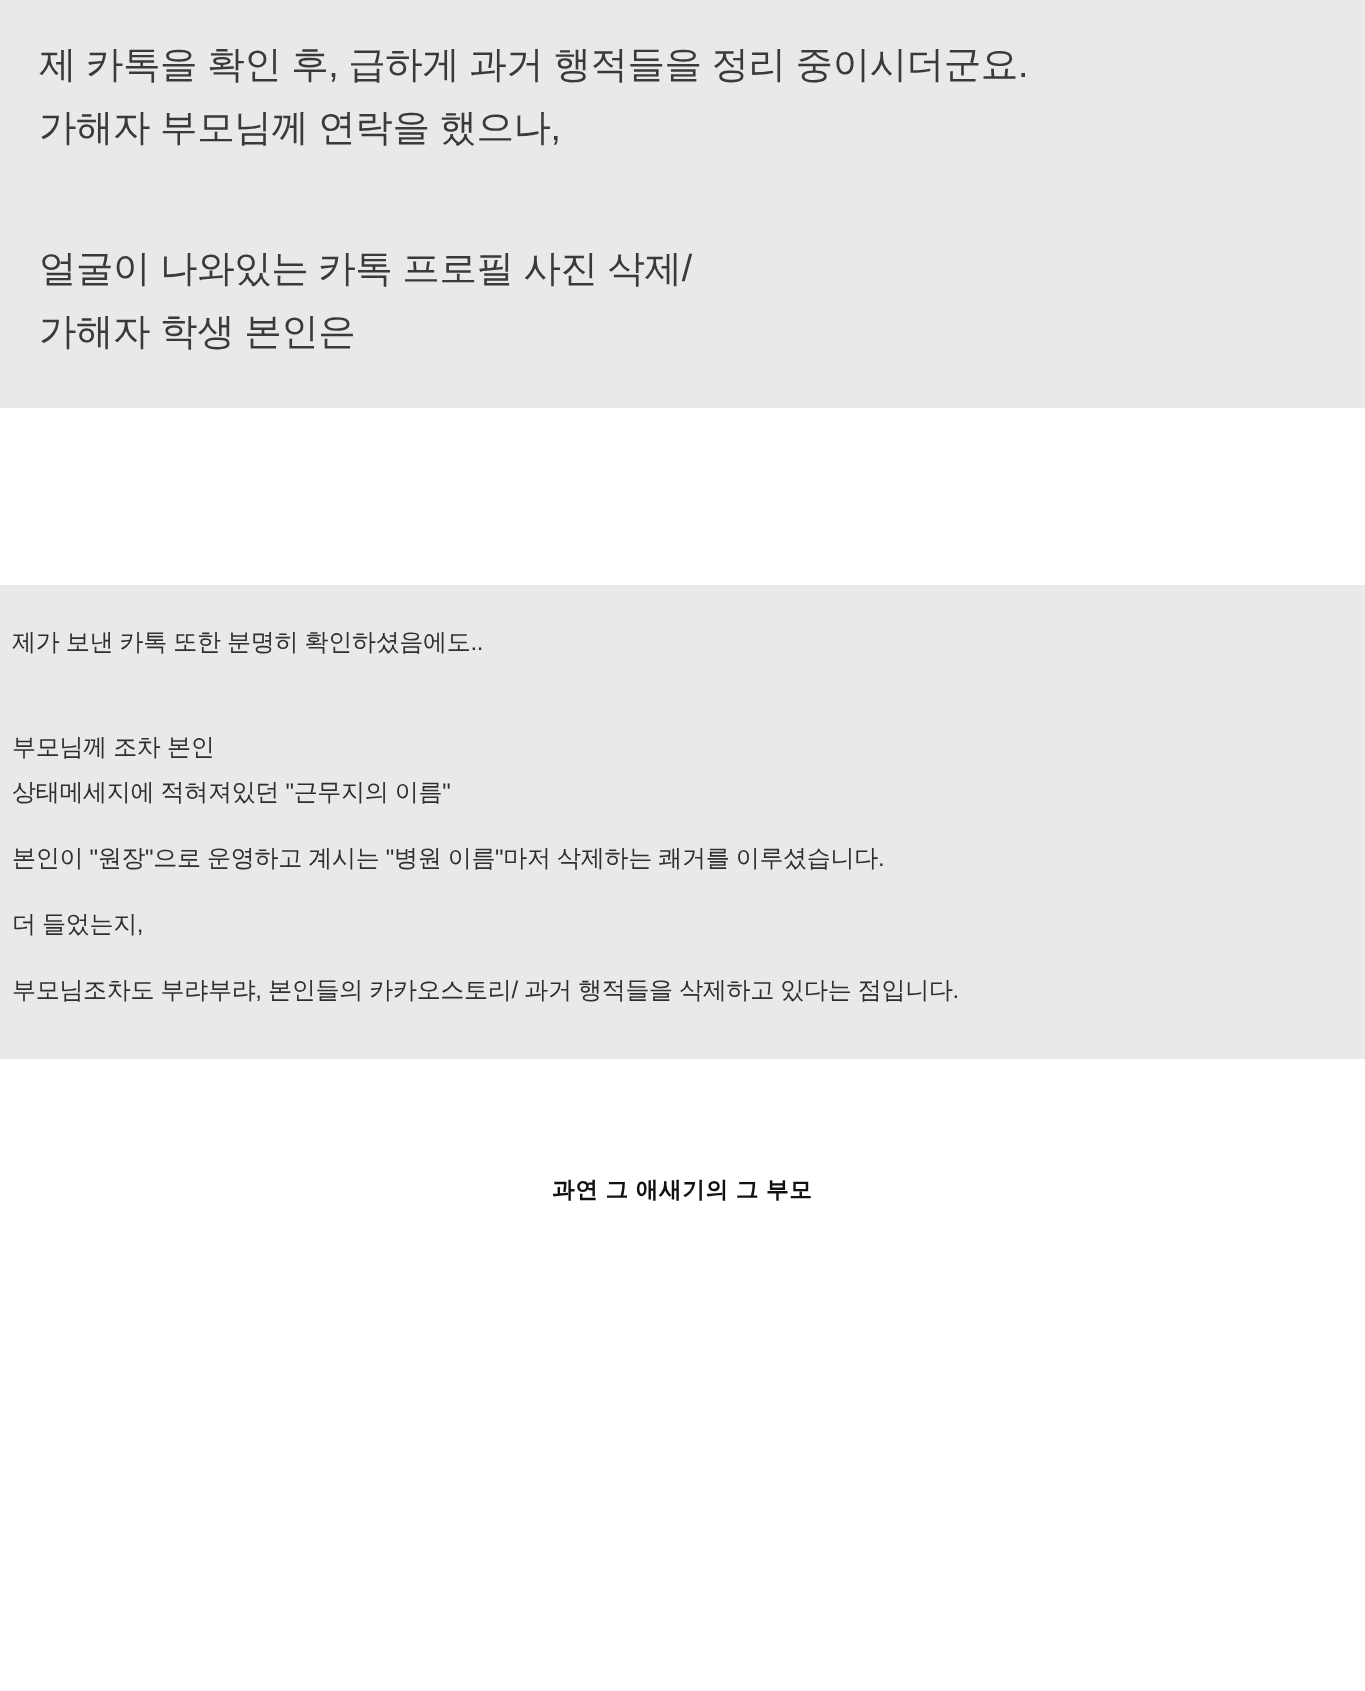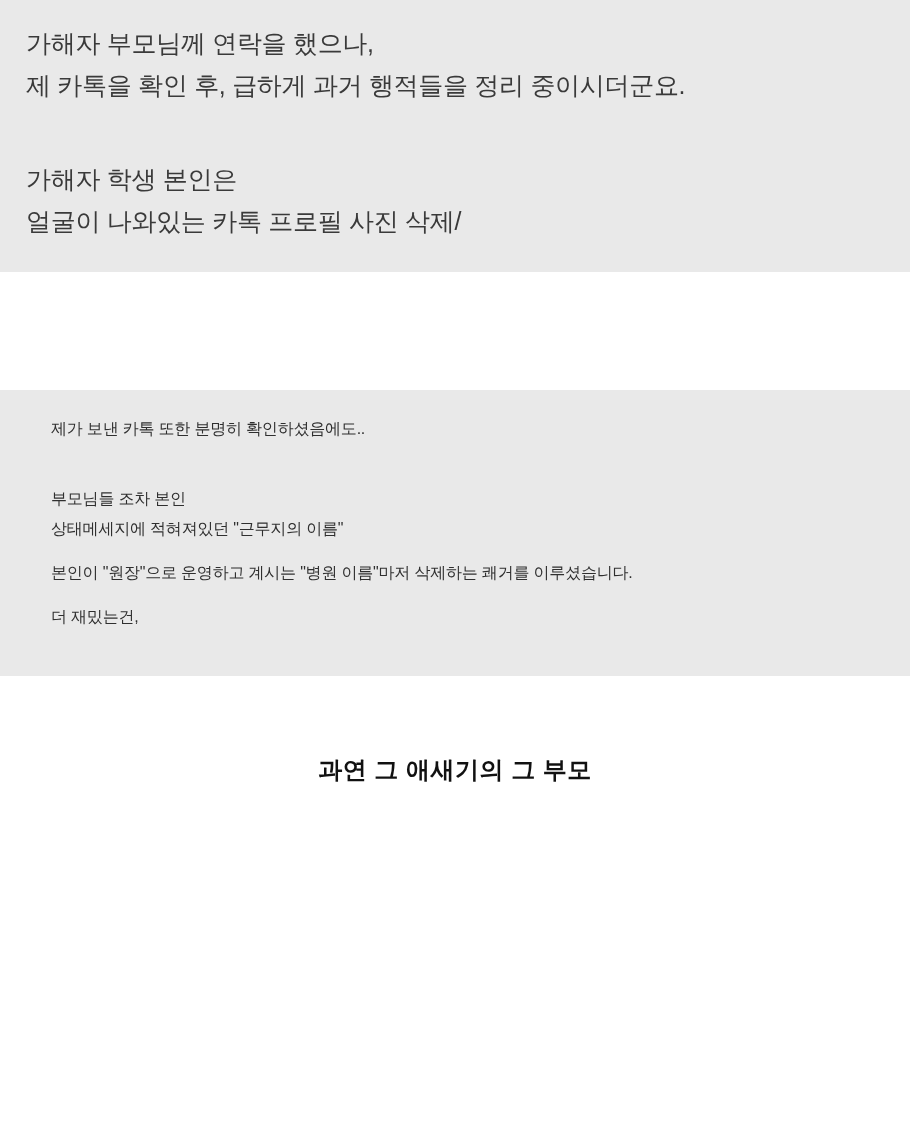--- a/index.html
+++ b/index.html
@@ -54,73 +54,73 @@
     width: 910px;
     box-sizing: border-box;
   }
   .block-mid .line {
     font-size: 16px;
     line-height: 30px;
     color: #2f2f2f;
     padding-left: 8px;
     white-space: pre;
     letter-spacing: -0.2px;
-    margin-left: 43px;
   }
   .block-mid .spacer-sm {
     height: 14px;
   }
   .block-mid .spacer-md {
     height: 26px;
   }
 
   
   .block-bottom {
     background: #ffffff;
     height: 170px;
     position: relative;
   }
   .caption {
     position: absolute;
     left: 0;
     right: 0;
     top: 78px;
     text-align: center;
-    font-size: 24px;
+    font-size: 15px;
     font-weight: bold;
     color: #111111;
     letter-spacing: 0.5px;
   }
 </style>
 </head>
 <body>
 
 <div class="page">
 
   <div class="block-top">
+    <div class="line">제 카톡을 확인 후, 급하게 과거 행적들을 정리 중이시더군요.</div>
     <div class="line">가해자 부모님께 연락을 했으나,</div>
-    <div class="line">제 카톡을 확인 후, 급하게 과거 행적들을 정리 중이시더군요.</div>
     <div class="spacer"></div>
     <div class="spacer"></div>
+    <div class="line">얼굴이 나와있는 카톡 프로필 사진 삭제/</div>
     <div class="line">가해자 학생 본인은</div>
-    <div class="line">얼굴이 나와있는 카톡 프로필 사진 삭제/</div>
   </div>
 
   <div class="gap-white"></div>
 
   <div class="block-mid">
     <div class="line">제가 보낸 카톡 또한 분명히 확인하셨음에도..</div>
     <div class="spacer-sm"></div>
     <div class="spacer-md"></div>
-    <div class="line">부모님들 조차 본인</div>
+    <div class="line">부모님께 조차 본인</div>
     <div class="line">상태메세지에 적혀져있던 "근무지의 이름"</div>
     <div class="spacer-sm"></div>
     <div class="line">본인이 "원장"으로 운영하고 계시는 "병원 이름"마저 삭제하는 쾌거를 이루셨습니다.</div>
     <div class="spacer-sm"></div>
-    <div class="line">더 재밌는건,</div>
+    <div class="line">더 들었는지,</div>
     <div class="spacer-sm"></div>
+    <div class="line">부모님조차도 부랴부랴, 본인들의 카카오스토리/ 과거 행적들을 삭제하고 있다는 점입니다.</div>
   </div>
 
   <div class="block-bottom">
     <div class="caption">과연 그 애새기의 그 부모</div>
   </div>
 
 </div>
 
 </body></html>

